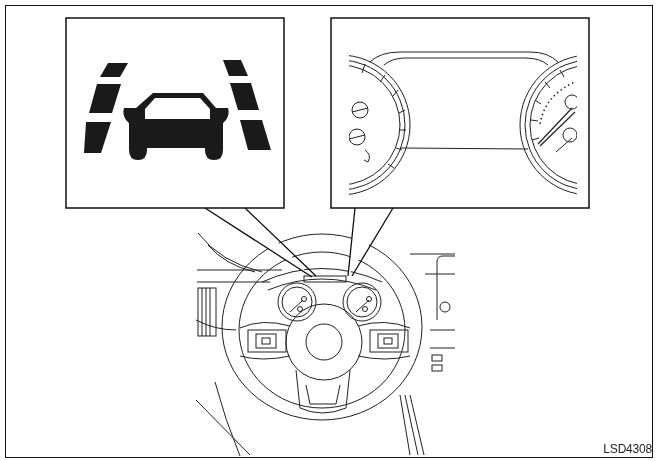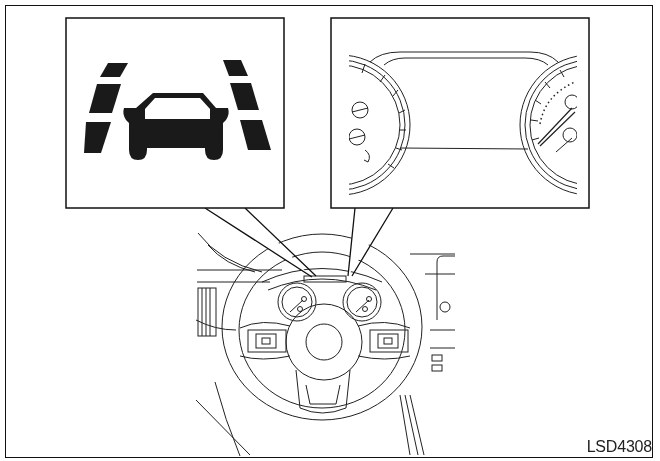--- a/index.html
+++ b/index.html
@@ -1,19 +1,19 @@
 <!DOCTYPE html>
 <html><head>
 <meta charset="utf-8">
 <style>
   html,body{margin:0;padding:0;background:#fff;}
   body{width:660px;height:461px;position:relative;overflow:hidden;font-family:"Liberation Sans",sans-serif;}
   .frame{position:absolute;left:5px;top:5px;width:648px;height:453px;border:1.5px solid #111;box-sizing:border-box;}
   svg{position:absolute;left:0;top:0;}
-  .code{position:absolute;right:8px;bottom:5px;font-size:16px;color:#222;letter-spacing:-0.2px;}
+  .code{position:absolute;right:8px;bottom:5px;font-size:12px;color:#222;letter-spacing:-0.2px;}
 </style>
 </head>
 <body>
 
 <div class="frame"></div>
 
 <svg width="660" height="461" viewBox="0 0 660 461">
   <defs>
     <clipPath id="frameclip">
         <rect x="7" y="7" width="645" height="450"></rect>

